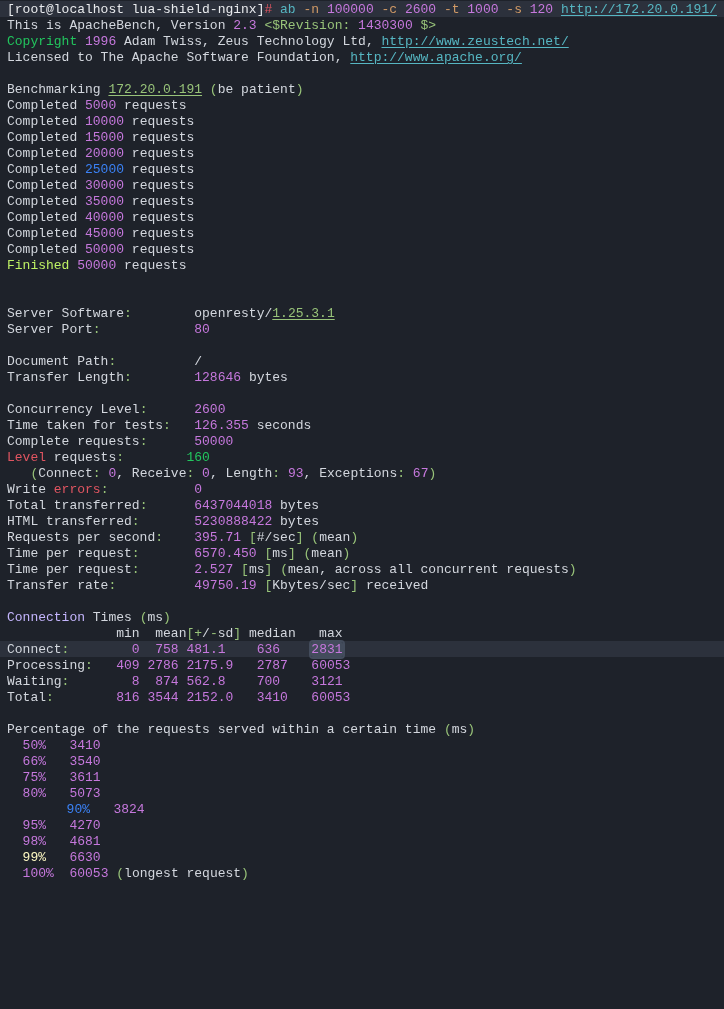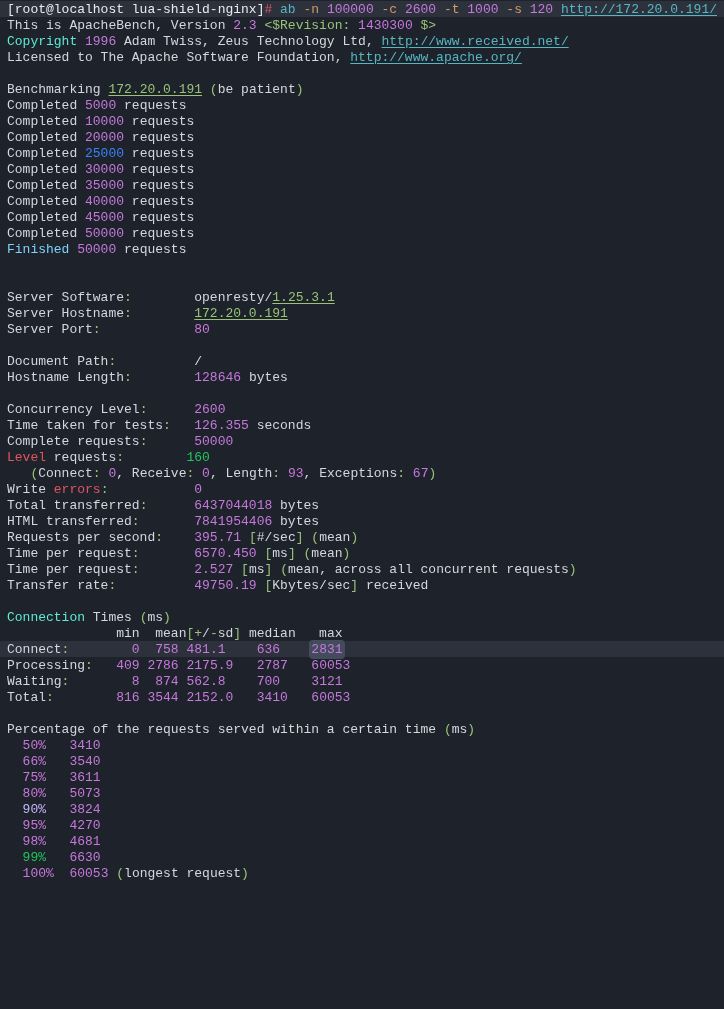--- a/index.html
+++ b/index.html
@@ -32,66 +32,66 @@
     box-shadow: 0 0 0 2px #434c5c;
     border-radius: 2px;
   }
 </style>
 </head>
 <body style="background: rgb(30, 34, 42);">
 
 <div class="terminal" id="term">
     <div class="line hl" style="background: rgb(44, 49, 60);"><span style="color: rgb(233, 235, 238);">[root@localhost lua-shield-nginx]</span><span style="color: rgb(224, 85, 97);"># </span><span style="color: rgb(86, 182, 194);">ab </span><span style="color: rgb(209, 154, 102);">-n </span><span style="color: rgb(198, 120, 221);">100000 </span><span style="color: rgb(209, 154, 102);">-c </span><span style="color: rgb(198, 120, 221);">2600 </span><span style="color: rgb(209, 154, 102);">-t </span><span style="color: rgb(198, 120, 221);">1000 </span><span style="color: rgb(209, 154, 102);">-s </span><span style="color: rgb(198, 120, 221);">120 </span><span class="u seg-link" style="color: rgb(86, 182, 194);">http://172.20.0.191/</span></div>
     <div class="line"><span style="color: rgb(211, 215, 222);">This is ApacheBench, Version </span><span style="color: rgb(198, 120, 221);">2.3</span><span style="color: rgb(211, 215, 222);"> </span><span style="color: rgb(152, 195, 121);">&lt;$Revision:</span><span style="color: rgb(211, 215, 222);"> </span><span style="color: rgb(198, 120, 221);">1430300</span><span style="color: rgb(211, 215, 222);"> </span><span style="color: rgb(152, 195, 121);">$&gt;</span></div>
-    <div class="line"><span style="color: #5eead4;">Copyright </span><span style="color: rgb(198, 120, 221);">1996</span><span style="color: rgb(211, 215, 222);"> Adam Twiss, Zeus Technology Ltd, </span><span class="u seg-link" style="color: rgb(86, 182, 194);">http://www.received.net/</span></div>
+    <div class="line"><span style="color: #22c55e;">Copyright </span><span style="color: rgb(198, 120, 221);">1996</span><span style="color: rgb(211, 215, 222);"> Adam Twiss, Zeus Technology Ltd, </span><span class="u seg-link" style="color: rgb(86, 182, 194);">http://www.zeustech.net/</span></div>
     <div class="line"><span style="color: rgb(211, 215, 222);">Licensed to The Apache Software Foundation, </span><span class="u seg-link" style="color: rgb(86, 182, 194);">http://www.apache.org/</span></div>
     <div class="line"></div>
     <div class="line"><span style="color: rgb(211, 215, 222);">Benchmarking </span><span class="u" style="color: rgb(152, 195, 121);">172.20.0.191</span><span style="color: rgb(211, 215, 222);"> </span><span style="color: rgb(152, 195, 121);">(</span><span style="color: rgb(211, 215, 222);">be patient</span><span style="color: rgb(152, 195, 121);">)</span></div>
     <div class="line"><span style="color: rgb(211, 215, 222);">Completed </span><span style="color: rgb(198, 120, 221);">5000</span><span style="color: rgb(211, 215, 222);"> requests</span></div>
     <div class="line"><span style="color: rgb(211, 215, 222);">Completed </span><span style="color: rgb(198, 120, 221);">10000</span><span style="color: rgb(211, 215, 222);"> requests</span></div>
+    <div class="line"><span style="color: rgb(211, 215, 222);">Completed </span><span style="color: rgb(198, 120, 221);">15000</span><span style="color: rgb(211, 215, 222);"> requests</span></div>
     <div class="line"><span style="color: rgb(211, 215, 222);">Completed </span><span style="color: rgb(198, 120, 221);">20000</span><span style="color: rgb(211, 215, 222);"> requests</span></div>
     <div class="line"><span style="color: rgb(211, 215, 222);">Completed </span><span style="color: #3b82f6;">25000</span><span style="color: rgb(211, 215, 222);"> requests</span></div>
     <div class="line"><span style="color: rgb(211, 215, 222);">Completed </span><span style="color: rgb(198, 120, 221);">30000</span><span style="color: rgb(211, 215, 222);"> requests</span></div>
     <div class="line"><span style="color: rgb(211, 215, 222);">Completed </span><span style="color: rgb(198, 120, 221);">35000</span><span style="color: rgb(211, 215, 222);"> requests</span></div>
     <div class="line"><span style="color: rgb(211, 215, 222);">Completed </span><span style="color: rgb(198, 120, 221);">40000</span><span style="color: rgb(211, 215, 222);"> requests</span></div>
     <div class="line"><span style="color: rgb(211, 215, 222);">Completed </span><span style="color: rgb(198, 120, 221);">45000</span><span style="color: rgb(211, 215, 222);"> requests</span></div>
     <div class="line"><span style="color: rgb(211, 215, 222);">Completed </span><span style="color: rgb(198, 120, 221);">50000</span><span style="color: rgb(211, 215, 222);"> requests</span></div>
-    <div class="line"><span style="color: #7dd3fc;">Finished </span><span style="color: rgb(198, 120, 221);">50000</span><span style="color: rgb(211, 215, 222);"> requests</span></div>
+    <div class="line"><span style="color: #bef264;">Finished </span><span style="color: rgb(198, 120, 221);">50000</span><span style="color: rgb(211, 215, 222);"> requests</span></div>
     <div class="line"></div>
     <div class="line"></div>
     <div class="line"><span style="color: rgb(211, 215, 222);">Server Software</span><span style="color: rgb(152, 195, 121);">:</span><span style="color: rgb(211, 215, 222);">        </span><span style="color: rgb(211, 215, 222);">openresty/</span><span class="u" style="color: rgb(152, 195, 121);">1.25.3.1</span></div>
-    <div class="line"><span style="color: rgb(211, 215, 222);">Server Hostname</span><span style="color: rgb(152, 195, 121);">:</span><span style="color: rgb(211, 215, 222);">        </span><span class="u" style="color: rgb(152, 195, 121);">172.20.0.191</span></div>
     <div class="line"><span style="color: rgb(211, 215, 222);">Server Port</span><span style="color: rgb(152, 195, 121);">:</span><span style="color: rgb(211, 215, 222);">            </span><span style="color: rgb(198, 120, 221);">80</span></div>
     <div class="line"></div>
     <div class="line"><span style="color: rgb(211, 215, 222);">Document Path</span><span style="color: rgb(152, 195, 121);">:</span><span style="color: rgb(211, 215, 222);">          </span><span style="color: rgb(211, 215, 222);">/</span></div>
-    <div class="line"><span style="color: rgb(211, 215, 222);">Hostname Length</span><span style="color: rgb(152, 195, 121);">:</span><span style="color: rgb(211, 215, 222);">        </span><span style="color: rgb(198, 120, 221);">128646</span><span style="color: rgb(211, 215, 222);"> bytes</span></div>
+    <div class="line"><span style="color: rgb(211, 215, 222);">Transfer Length</span><span style="color: rgb(152, 195, 121);">:</span><span style="color: rgb(211, 215, 222);">        </span><span style="color: rgb(198, 120, 221);">128646</span><span style="color: rgb(211, 215, 222);"> bytes</span></div>
     <div class="line"></div>
     <div class="line"><span style="color: rgb(211, 215, 222);">Concurrency Level</span><span style="color: rgb(152, 195, 121);">:</span><span style="color: rgb(211, 215, 222);">      </span><span style="color: rgb(198, 120, 221);">2600</span></div>
     <div class="line"><span style="color: rgb(211, 215, 222);">Time taken for tests</span><span style="color: rgb(152, 195, 121);">:</span><span style="color: rgb(211, 215, 222);">   </span><span style="color: rgb(198, 120, 221);">126.355</span><span style="color: rgb(211, 215, 222);"> seconds</span></div>
     <div class="line"><span style="color: rgb(211, 215, 222);">Complete requests</span><span style="color: rgb(152, 195, 121);">:</span><span style="color: rgb(211, 215, 222);">      </span><span style="color: rgb(198, 120, 221);">50000</span></div>
     <div class="line"><span style="color: rgb(224, 85, 97);">Level</span><span style="color: rgb(211, 215, 222);"> requests</span><span style="color: rgb(152, 195, 121);">:</span><span style="color: rgb(211, 215, 222);">        </span><span style="color: #22c55e;">160</span></div>
     <div class="line"><span style="color: rgb(211, 215, 222);">   </span><span style="color: rgb(152, 195, 121);">(</span><span style="color: rgb(211, 215, 222);">Connect</span><span style="color: rgb(152, 195, 121);">:</span><span style="color: rgb(211, 215, 222);"> </span><span style="color: rgb(198, 120, 221);">0</span><span style="color: rgb(211, 215, 222);">, Receive</span><span style="color: rgb(152, 195, 121);">:</span><span style="color: rgb(211, 215, 222);"> </span><span style="color: rgb(198, 120, 221);">0</span><span style="color: rgb(211, 215, 222);">, Length</span><span style="color: rgb(152, 195, 121);">:</span><span style="color: rgb(211, 215, 222);"> </span><span style="color: rgb(198, 120, 221);">93</span><span style="color: rgb(211, 215, 222);">, Exceptions</span><span style="color: rgb(152, 195, 121);">:</span><span style="color: rgb(211, 215, 222);"> </span><span style="color: rgb(198, 120, 221);">67</span><span style="color: rgb(152, 195, 121);">)</span></div>
     <div class="line"><span style="color: rgb(211, 215, 222);">Write </span><span style="color: rgb(224, 85, 97);">errors</span><span style="color: rgb(152, 195, 121);">:</span><span style="color: rgb(211, 215, 222);">           </span><span style="color: rgb(198, 120, 221);">0</span></div>
     <div class="line"><span style="color: rgb(211, 215, 222);">Total transferred</span><span style="color: rgb(152, 195, 121);">:</span><span style="color: rgb(211, 215, 222);">      </span><span style="color: rgb(198, 120, 221);">6437044018</span><span style="color: rgb(211, 215, 222);"> bytes</span></div>
-    <div class="line"><span style="color: rgb(211, 215, 222);">HTML transferred</span><span style="color: rgb(152, 195, 121);">:</span><span style="color: rgb(211, 215, 222);">       </span><span style="color: rgb(198, 120, 221);">7841954406</span><span style="color: rgb(211, 215, 222);"> bytes</span></div>
+    <div class="line"><span style="color: rgb(211, 215, 222);">HTML transferred</span><span style="color: rgb(152, 195, 121);">:</span><span style="color: rgb(211, 215, 222);">       </span><span style="color: rgb(198, 120, 221);">5230888422</span><span style="color: rgb(211, 215, 222);"> bytes</span></div>
     <div class="line"><span style="color: rgb(211, 215, 222);">Requests per second</span><span style="color: rgb(152, 195, 121);">:</span><span style="color: rgb(211, 215, 222);">    </span><span style="color: rgb(198, 120, 221);">395.71</span><span style="color: rgb(211, 215, 222);"> </span><span style="color: rgb(152, 195, 121);">[</span><span style="color: rgb(211, 215, 222);">#/sec</span><span style="color: rgb(152, 195, 121);">]</span><span style="color: rgb(211, 215, 222);"> </span><span style="color: rgb(152, 195, 121);">(</span><span style="color: rgb(211, 215, 222);">mean</span><span style="color: rgb(152, 195, 121);">)</span></div>
     <div class="line"><span style="color: rgb(211, 215, 222);">Time per request</span><span style="color: rgb(152, 195, 121);">:</span><span style="color: rgb(211, 215, 222);">       </span><span style="color: rgb(198, 120, 221);">6570.450</span><span style="color: rgb(211, 215, 222);"> </span><span style="color: rgb(152, 195, 121);">[</span><span style="color: rgb(211, 215, 222);">ms</span><span style="color: rgb(152, 195, 121);">]</span><span style="color: rgb(211, 215, 222);"> </span><span style="color: rgb(152, 195, 121);">(</span><span style="color: rgb(211, 215, 222);">mean</span><span style="color: rgb(152, 195, 121);">)</span></div>
     <div class="line"><span style="color: rgb(211, 215, 222);">Time per request</span><span style="color: rgb(152, 195, 121);">:</span><span style="color: rgb(211, 215, 222);">       </span><span style="color: rgb(198, 120, 221);">2.527</span><span style="color: rgb(211, 215, 222);"> </span><span style="color: rgb(152, 195, 121);">[</span><span style="color: rgb(211, 215, 222);">ms</span><span style="color: rgb(152, 195, 121);">]</span><span style="color: rgb(211, 215, 222);"> </span><span style="color: rgb(152, 195, 121);">(</span><span style="color: rgb(211, 215, 222);">mean, across all concurrent requests</span><span style="color: rgb(152, 195, 121);">)</span></div>
     <div class="line"><span style="color: rgb(211, 215, 222);">Transfer rate</span><span style="color: rgb(152, 195, 121);">:</span><span style="color: rgb(211, 215, 222);">          </span><span style="color: rgb(198, 120, 221);">49750.19</span><span style="color: rgb(211, 215, 222);"> </span><span style="color: rgb(152, 195, 121);">[</span><span style="color: rgb(211, 215, 222);">Kbytes/sec</span><span style="color: rgb(152, 195, 121);">]</span><span style="color: rgb(211, 215, 222);"> received</span></div>
     <div class="line"></div>
-    <div class="line"><span style="color: #5eead4; margin-top: 20px;">Connection</span><span style="color: rgb(211, 215, 222);"> Times </span><span style="color: rgb(152, 195, 121);">(</span><span style="color: rgb(211, 215, 222);">ms</span><span style="color: rgb(152, 195, 121);">)</span></div>
+    <div class="line"><span style="color: #c4b5fd; margin-top: 20px;">Connection</span><span style="color: rgb(211, 215, 222);"> Times </span><span style="color: rgb(152, 195, 121);">(</span><span style="color: rgb(211, 215, 222);">ms</span><span style="color: rgb(152, 195, 121);">)</span></div>
     <div class="line"><span style="color: rgb(211, 215, 222);">              min  mean</span><span style="color: rgb(152, 195, 121);">[</span><span style="color: rgb(152, 195, 121);">+</span><span style="color: rgb(211, 215, 222);">/</span><span style="color: rgb(152, 195, 121);">-</span><span style="color: rgb(211, 215, 222);">sd</span><span style="color: rgb(152, 195, 121);">]</span><span style="color: rgb(211, 215, 222);"> median   max</span></div>
     <div class="line hl" style="background: rgb(44, 49, 60);"><span style="color: rgb(211, 215, 222);">Connect</span><span style="color: rgb(152, 195, 121);">:</span><span style="color: rgb(211, 215, 222);">        </span><span style="color: rgb(198, 120, 221);">0</span><span style="color: rgb(211, 215, 222);">  </span><span style="color: rgb(198, 120, 221);">758</span><span style="color: rgb(211, 215, 222);"> </span><span style="color: rgb(198, 120, 221);">481.1</span><span style="color: rgb(211, 215, 222);">    </span><span style="color: rgb(198, 120, 221);">636</span><span style="color: rgb(211, 215, 222);">    </span><span class="sel" style="color: rgb(198, 120, 221); background: rgb(67, 76, 92);">2831</span></div>
     <div class="line"><span style="color: rgb(211, 215, 222);">Processing</span><span style="color: rgb(152, 195, 121);">:</span><span style="color: rgb(211, 215, 222);">   </span><span style="color: rgb(198, 120, 221);">409</span><span style="color: rgb(211, 215, 222);"> </span><span style="color: rgb(198, 120, 221);">2786</span><span style="color: rgb(211, 215, 222);"> </span><span style="color: rgb(198, 120, 221);">2175.9</span><span style="color: rgb(211, 215, 222);">   </span><span style="color: rgb(198, 120, 221);">2787</span><span style="color: rgb(211, 215, 222);">   </span><span style="color: rgb(198, 120, 221);">60053</span></div>
     <div class="line"><span style="color: rgb(211, 215, 222);">Waiting</span><span style="color: rgb(152, 195, 121);">:</span><span style="color: rgb(211, 215, 222);">        </span><span style="color: rgb(198, 120, 221);">8</span><span style="color: rgb(211, 215, 222);">  </span><span style="color: rgb(198, 120, 221);">874</span><span style="color: rgb(211, 215, 222);"> </span><span style="color: rgb(198, 120, 221);">562.8</span><span style="color: rgb(211, 215, 222);">    </span><span style="color: rgb(198, 120, 221);">700</span><span style="color: rgb(211, 215, 222);">    </span><span style="color: rgb(198, 120, 221);">3121</span></div>
     <div class="line"><span style="color: rgb(211, 215, 222);">Total</span><span style="color: rgb(152, 195, 121);">:</span><span style="color: rgb(211, 215, 222);">        </span><span style="color: rgb(198, 120, 221);">816</span><span style="color: rgb(211, 215, 222);"> </span><span style="color: rgb(198, 120, 221);">3544</span><span style="color: rgb(211, 215, 222);"> </span><span style="color: rgb(198, 120, 221);">2152.0</span><span style="color: rgb(211, 215, 222);">   </span><span style="color: rgb(198, 120, 221);">3410</span><span style="color: rgb(211, 215, 222);">   </span><span style="color: rgb(198, 120, 221);">60053</span></div>
     <div class="line"></div>
     <div class="line"><span style="color: rgb(211, 215, 222);">Percentage of the requests served within a certain time </span><span style="color: rgb(152, 195, 121);">(</span><span style="color: rgb(211, 215, 222);">ms</span><span style="color: rgb(152, 195, 121);">)</span></div>
     <div class="line"><span style="color: rgb(211, 215, 222);">  </span><span style="color: rgb(198, 120, 221);">50%</span><span style="color: rgb(211, 215, 222);">   </span><span style="color: rgb(198, 120, 221);">3410</span></div>
     <div class="line"><span style="color: rgb(211, 215, 222);">  </span><span style="color: rgb(198, 120, 221);">66%</span><span style="color: rgb(211, 215, 222);">   </span><span style="color: rgb(198, 120, 221);">3540</span></div>
     <div class="line"><span style="color: rgb(211, 215, 222);">  </span><span style="color: rgb(198, 120, 221);">75%</span><span style="color: rgb(211, 215, 222);">   </span><span style="color: rgb(198, 120, 221);">3611</span></div>
     <div class="line"><span style="color: rgb(211, 215, 222);">  </span><span style="color: rgb(198, 120, 221);">80%</span><span style="color: rgb(211, 215, 222);">   </span><span style="color: rgb(198, 120, 221);">5073</span></div>
-    <div class="line"><span style="color: rgb(211, 215, 222);">  </span><span style="color: #c4b5fd;">90%</span><span style="color: rgb(211, 215, 222);">   </span><span style="color: rgb(198, 120, 221);">3824</span></div>
+    <div class="line"><span style="color: rgb(211, 215, 222);">  </span><span style="color: #3b82f6; margin-left: 44px;">90%</span><span style="color: rgb(211, 215, 222);">   </span><span style="color: rgb(198, 120, 221);">3824</span></div>
     <div class="line"><span style="color: rgb(211, 215, 222);">  </span><span style="color: rgb(198, 120, 221);">95%</span><span style="color: rgb(211, 215, 222);">   </span><span style="color: rgb(198, 120, 221);">4270</span></div>
     <div class="line"><span style="color: rgb(211, 215, 222);">  </span><span style="color: rgb(198, 120, 221);">98%</span><span style="color: rgb(211, 215, 222);">   </span><span style="color: rgb(198, 120, 221);">4681</span></div>
-    <div class="line"><span style="color: rgb(211, 215, 222);">  </span><span style="color: #22c55e;">99%</span><span style="color: rgb(211, 215, 222);">   </span><span style="color: rgb(198, 120, 221);">6630</span></div>
+    <div class="line"><span style="color: rgb(211, 215, 222);">  </span><span style="color: #fef9c3;">99%</span><span style="color: rgb(211, 215, 222);">   </span><span style="color: rgb(198, 120, 221);">6630</span></div>
     <div class="line"><span style="color: rgb(211, 215, 222);">  </span><span style="color: rgb(198, 120, 221);">100%</span><span style="color: rgb(211, 215, 222);">  </span><span style="color: rgb(198, 120, 221);">60053</span><span style="color: rgb(211, 215, 222);"> </span><span style="color: rgb(152, 195, 121);">(</span><span style="color: rgb(211, 215, 222);">longest request</span><span style="color: rgb(152, 195, 121);">)</span></div>
   </div>
 
 </body></html>

